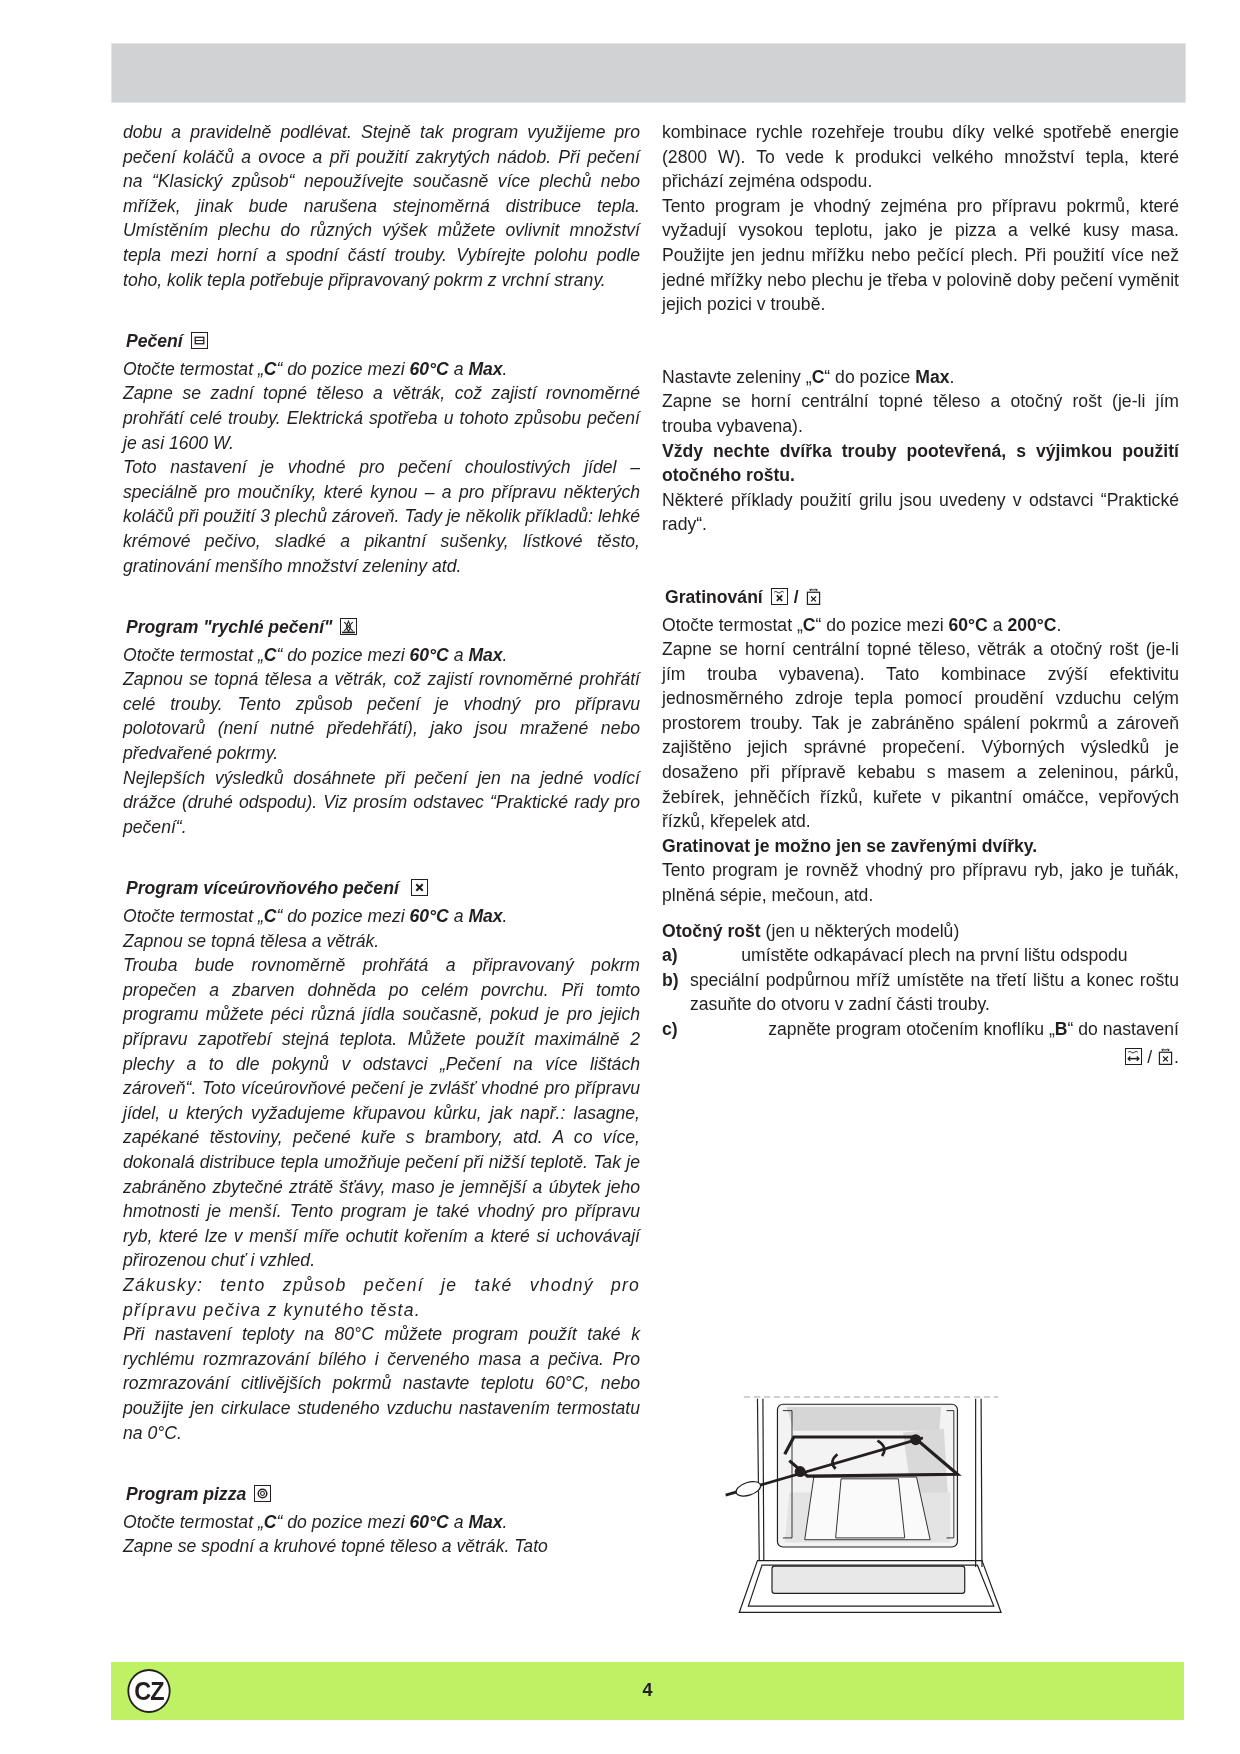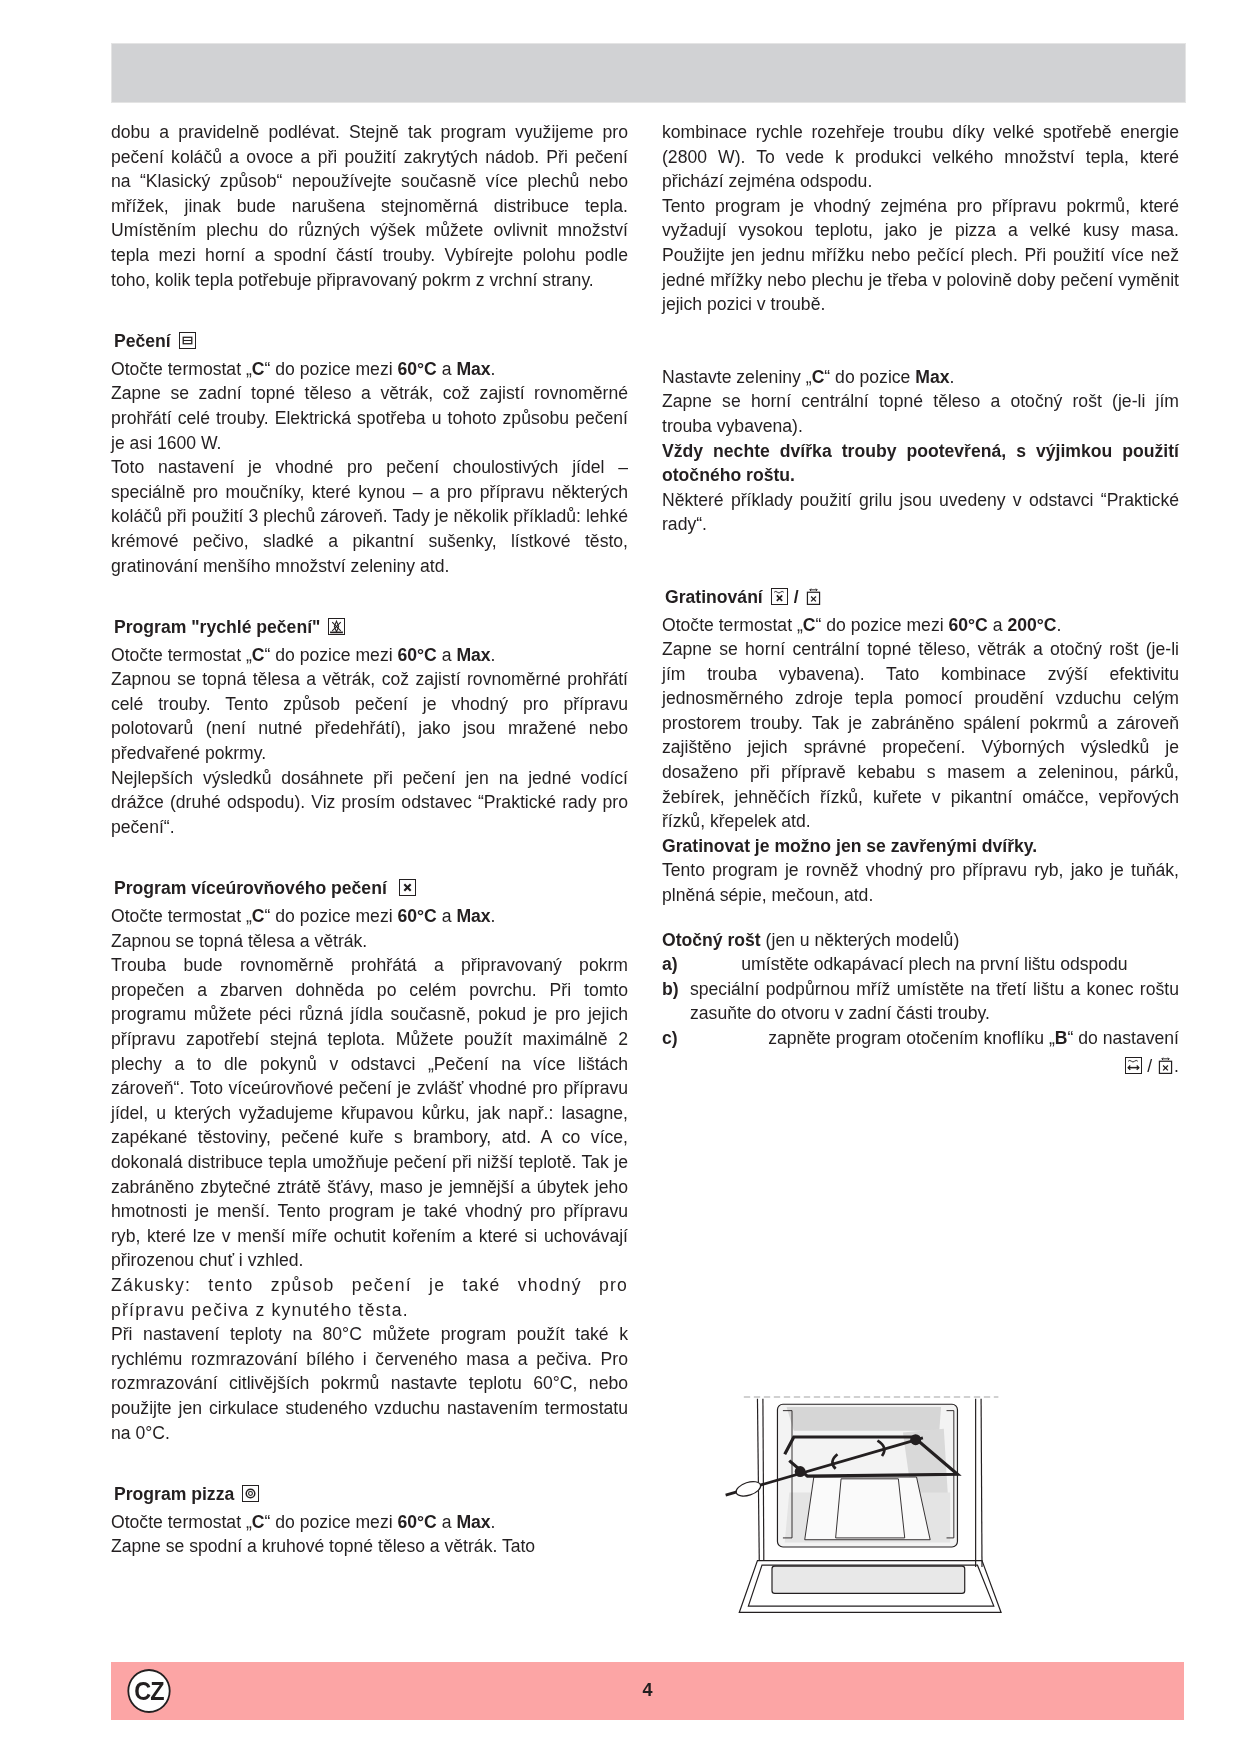--- a/index.html
+++ b/index.html
@@ -1,32 +1,32 @@
 <!DOCTYPE html>
 <html><head>
 <meta charset="utf-8">
 <style>
   html, body { margin: 0; padding: 0; background: #ffffff; }
   body { width: 1240px; height: 1754px; position: relative; overflow: hidden;
          font-family: "Liberation Sans", "DejaVu Sans", sans-serif; color: #231f20; }
   .header-bar { position: absolute; left: 111px; top: 43px; width: 1073px; height: 58px;
                 background: #d1d2d4; border: 1px solid #e4e4e4; }
   .footer-bar { position: absolute; left: 111px; top: 1662px; width: 1073px; height: 58px;
-                background: #fca5a5; }
+                background: #bef264; }
   .cz-badge { position: absolute; left: 14px; top: 7px; width: 48px; height: 44px; border-radius: 50%;
               background: #fff; border: 2px solid #231f20; box-sizing: border-box;
               display: flex; align-items: center; justify-content: center;
               font-family: "Liberation Sans Narrow", "Liberation Sans", sans-serif; font-weight: bold;
               font-size: 26px; letter-spacing: -1px; transform: scaleX(0.9); }
   .page-num { position: absolute; left: 0; right: 0; top: 18px; text-align: center; font-size: 18px; font-weight: bold; }
   .col { position: absolute; font-size: 17.6px; line-height: 24.6px; text-align: justify; }
-  .col-left { left: 111px; top: 120px; width: 517px; }
+  .col-left { left: 123px; top: 120px; width: 517px; font-style: italic; }
   .col-right { left: 662px; top: 120px; width: 517px; }
   .col p { margin: 0; }
-  .sec { margin-top: 20px; }
+  .sec { margin-top: 11px; }
   .sec-big { margin-top: 37px; }
   h3 { margin: 3px; font-size: 17.6px; font-weight: bold; line-height: 24.6px; text-align: left; }
   b { font-weight: bold; }
   .ic { display: inline-block; width: 17px; height: 17px; border: 1.5px solid #231f20; vertical-align: -2px;
         margin-left: 8px; position: relative; box-sizing: border-box; }
   .ic svg { position: absolute; left: 0; top: 0; width: 100%; height: 100%; }
   .slash { font-weight: bold; margin-left: 6px; }
   .list-item { display: flex; }
   .list-item .lbl { font-weight: bold; width: 28px; flex: none; text-align: left; }
   .list-item .txt { flex: 1; }

